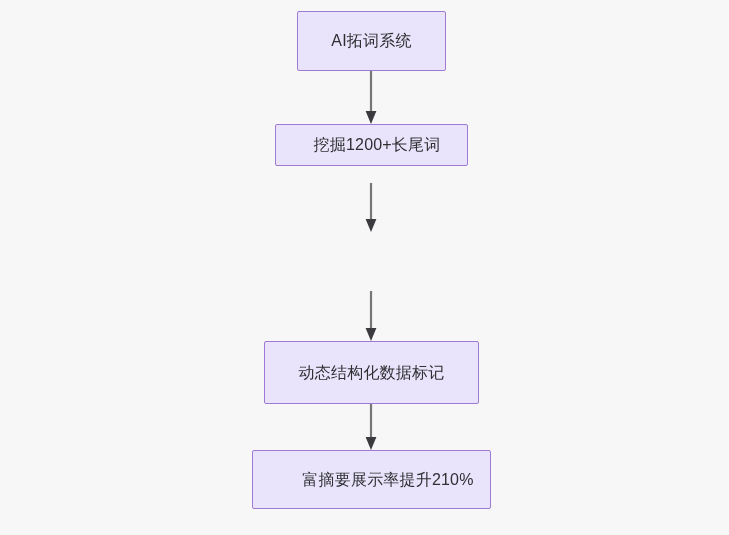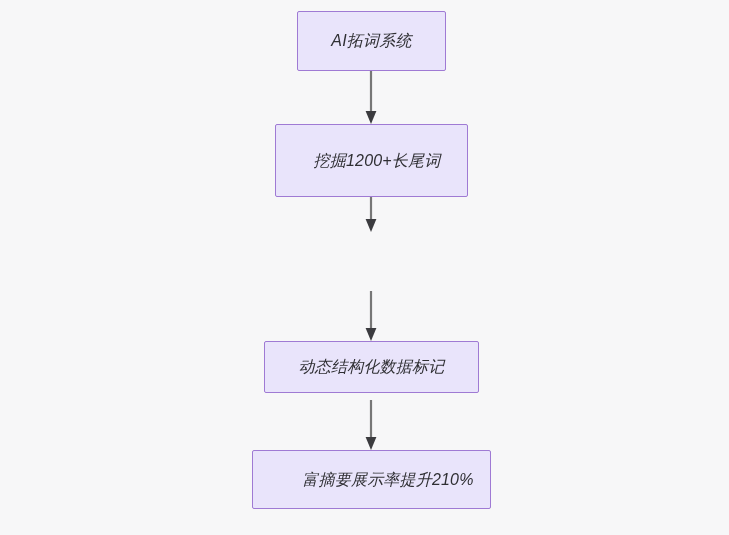--- a/index.html
+++ b/index.html
@@ -28,21 +28,20 @@
     align-items: center;
     justify-content: center;
     color: #2f2f33;
     font-size: 16px;
     line-height: 1;
     letter-spacing: 0.2px;
     white-space: nowrap;
   }
   .node-label {
     display: block;
-    font-style: italic;
   }
   .edge {
     position: absolute;
     width: 16px;
   }
   .edge svg {
     display: block;
     overflow: visible;
   }
 </style>
@@ -76,26 +75,26 @@
     <svg width="16" height="50" viewBox="0 0 16 50">
       <line x1="8" y1="0" x2="8" y2="41" stroke="#777777" stroke-width="2.2"></line>
       <polygon points="8,50 2.6,37 13.4,37" fill="#3b3b3f"></polygon>
     </svg>
   </div>
 
   <div class="node" style="left:297px; top:11px; width:149px; height:60px;">
     <span class="node-label">AI拓词系统</span>
   </div>
 
-  <div class="node" style="left:275px; top:124px; width:193px; height:73px;padding-left:11px;">
+  <div class="node" style="left:275px; top:124px; width:193px; height:42px;padding-left:11px;">
     <span class="node-label">挖掘1200+长尾词</span>
   </div>
 
 
-  <div class="node" style="left:264px; top:341px; width:215px; height:52px;">
+  <div class="node" style="left:264px; top:341px; width:215px; height:63px;">
     <span class="node-label">动态结构化数据标记</span>
   </div>
 
   <div class="node" style="left:252px; top:450px; width:239px; height:59px;padding-left:33px;">
     <span class="node-label">富摘要展示率提升210%</span>
   </div>
 
 </div>
 
 </body></html>

